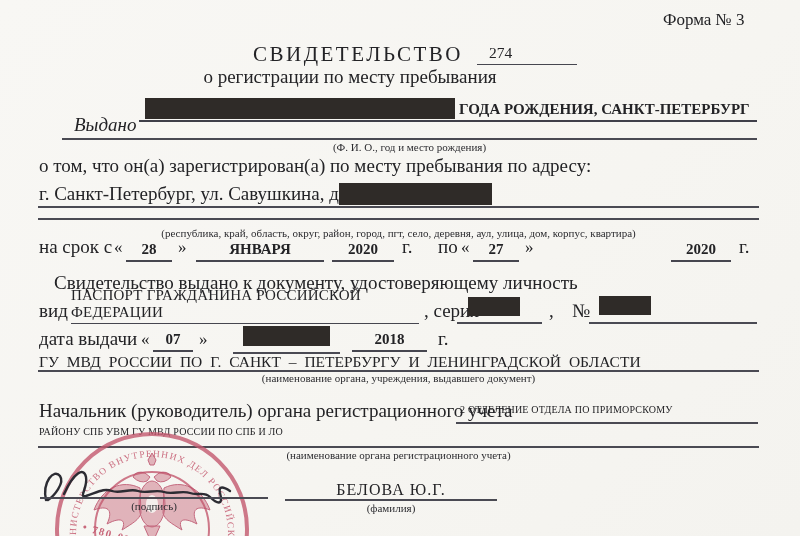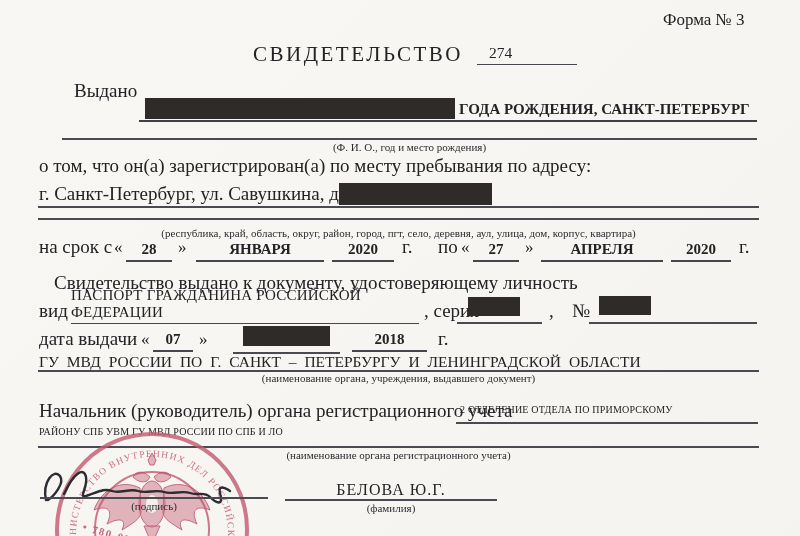--- a/index.html
+++ b/index.html
@@ -22,22 +22,23 @@
 </style>
 </head>
 <body>
 
 <div class="page">
 
   <div class="abs" style="left:663px; top:10px; font-size:17px;">Форма № 3</div>
 
   <div class="abs" style="left:253px; top:42px; font-size:21px; letter-spacing:2.5px;">СВИДЕТЕЛЬСТВО</div>
   <div class="fcell" style="left:477px; top:40px; width:100px; height:25px; font-weight:normal; font-size:15.5px; justify-content:flex-start; padding-left:12px; border-bottom-width:1.5px;">274</div>
+  <div class="abs center" style="left:150px; top:66px; width:400px; font-size:19px;">о регистрации по месту пребывания</div>
 
-  <div class="abs lbl" style="left:74px; top:80px;">Выдано</div>
+  <div class="abs lbl" style="left:74px; top:114px;font-style:italic;">Выдано</div>
   <div class="bar" style="left:145px; top:98px; width:310px; height:21px;"></div>
   <div class="abs bold" style="left:459px; top:101px; font-size:15px;">ГОДА РОЖДЕНИЯ, САНКТ-ПЕТЕРБУРГ</div>
   <div class="ln2" style="left:139px; top:120px; width:618px;"></div>
   <div class="ln" style="left:62px; top:138px; width:695px;"></div>
   <div class="abs cap" style="left:62px; top:141px; width:695px;">(Ф. И. О., год и место рождения)</div>
 
   <div class="abs lbl" style="left:39px; top:155px;">о том, что он(а) зарегистрирован(а) по месту пребывания по адресу:</div>
   <div class="abs lbl" style="left:39px; top:183px;">г. Санкт-Петербург, ул. Савушкина, дом</div>
   <div class="bar" style="left:339px; top:183px; width:153px; height:22px;"></div>
   <div class="ln" style="left:38px; top:206px; width:721px;"></div>
@@ -48,21 +49,20 @@
   <div class="abs qm" style="left:114px; top:238px;">«</div>
   <div class="fcell" style="left:126px; top:238px; width:46px; height:24px;">28</div>
   <div class="abs qm" style="left:178px; top:238px;">»</div>
   <div class="fcell" style="left:196px; top:238px; width:128px; height:24px;">ЯНВАРЯ</div>
   <div class="fcell" style="left:332px; top:238px; width:62px; height:24px;">2020</div>
   <div class="abs lbl" style="left:402px; top:236px;">г.</div>
   <div class="abs lbl" style="left:438px; top:236px;">по</div>
   <div class="abs qm" style="left:461px; top:238px;">«</div>
   <div class="fcell" style="left:473px; top:238px; width:46px; height:24px;">27</div>
   <div class="abs qm" style="left:525px; top:238px;">»</div>
-  <div class="fcell" style="left:541px; top:238px; width:122px; height:24px;">АПРЕЛЯ</div>
   <div class="fcell" style="left:671px; top:238px; width:60px; height:24px;">2020</div>
   <div class="abs lbl" style="left:739px; top:236px;">г.</div>
 
   <div class="abs lbl" style="left:54px; top:272px;text-align:right;">Свидетельство выдано к документу, удостоверяющему личность</div>
 
   <div class="abs lbl" style="left:39px; top:300px;">вид</div>
   <div class="fcell caps" style="left:71px; top:300px; width:348px; height:24px; font-weight:normal; border-bottom-width:1.5px;">ПАСПОРТ ГРАЖДАНИНА РОССИЙСКОЙ ФЕДЕРАЦИИ</div>
   <div class="abs lbl" style="left:424px; top:300px;">, серия</div>
   <div class="bar" style="left:468px; top:297px; width:52px; height:19px;"></div>
   <div class="ln" style="left:457px; top:322px; width:85px;"></div>

